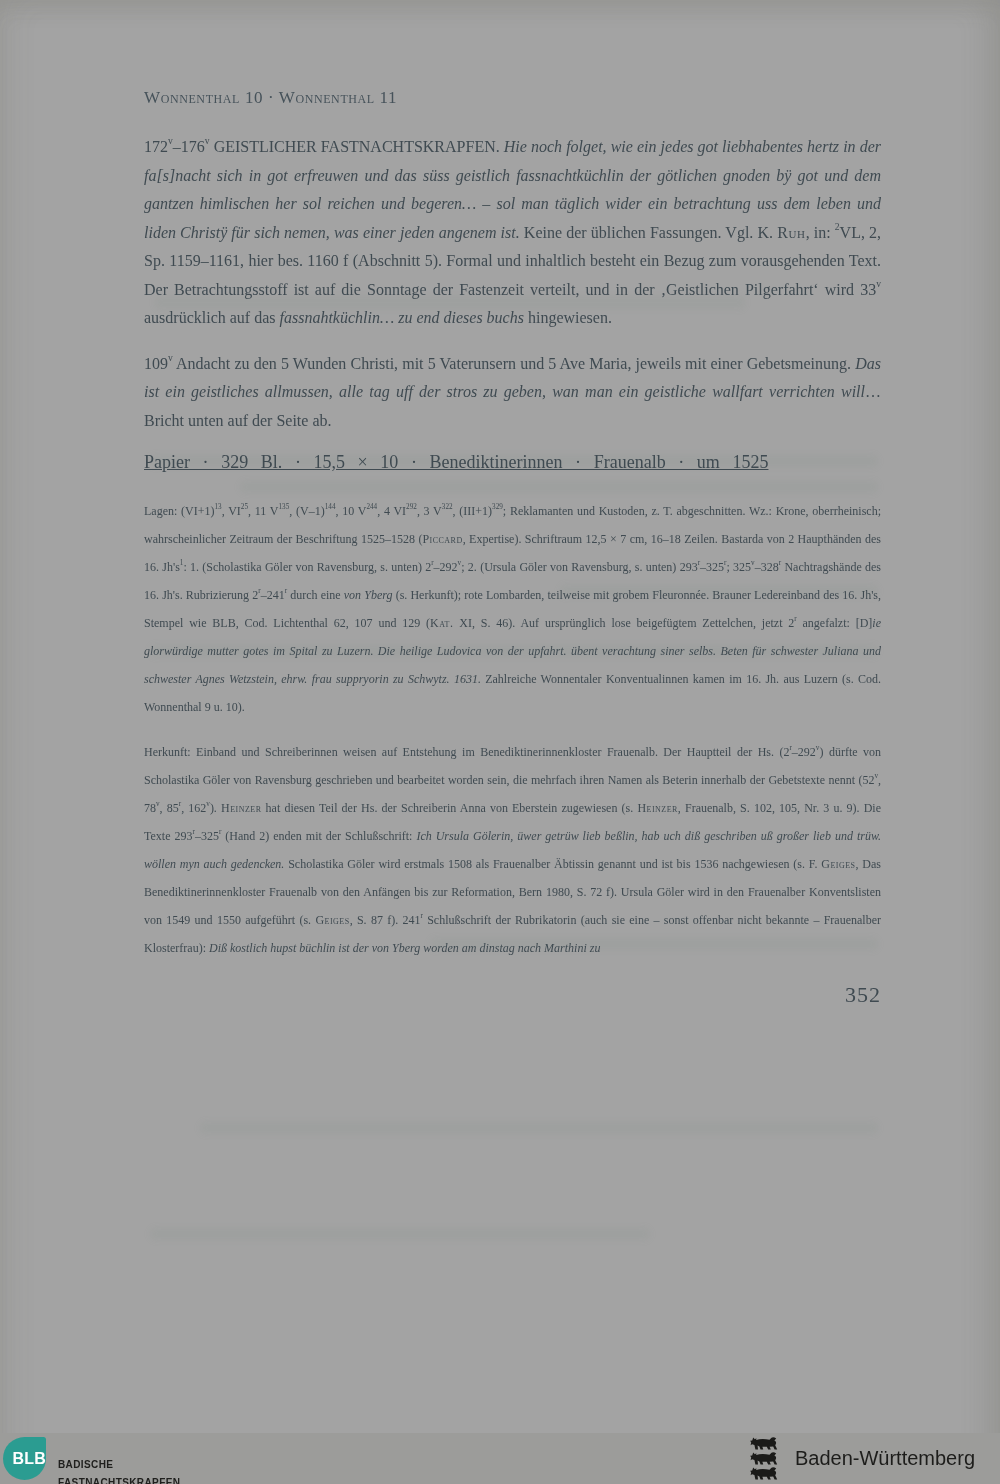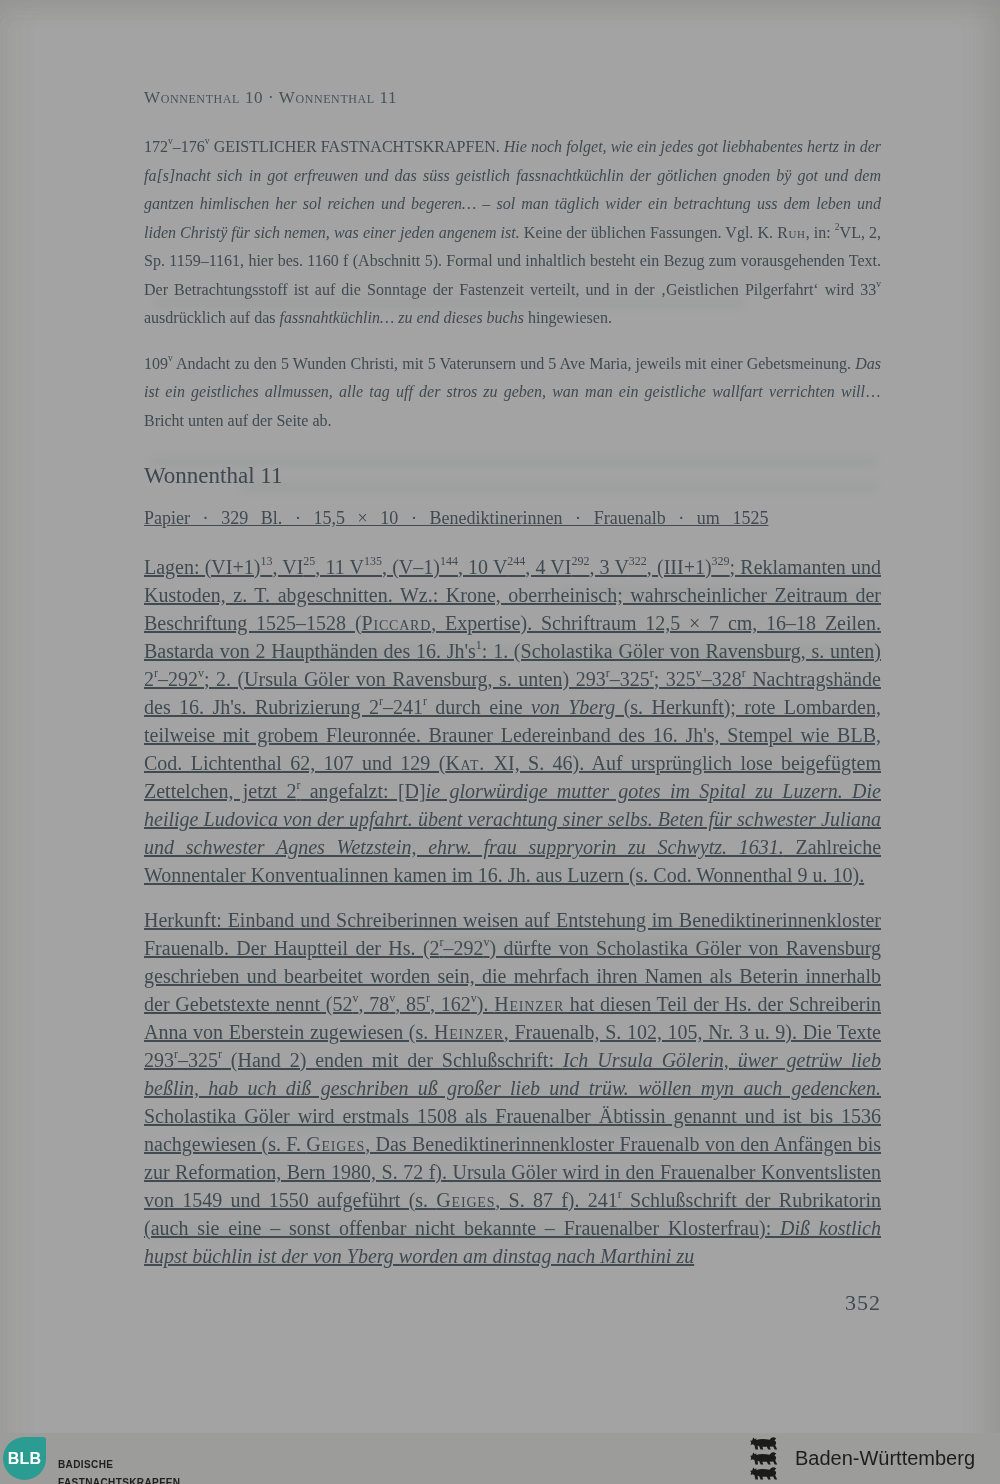--- a/index.html
+++ b/index.html
@@ -44,23 +44,22 @@
     width: 737px;
   }
 
   .body-par {
     font-size: 16px;
     line-height: 28.5px;
     text-align: justify;
     margin: 0 0 17px 0;
   }
   .body-par.small {
-    font-size: 20px;
+    font-size: 12px;
     line-height: 28px;
-    text-decoration: underline;
   }
 
   .entry-heading {
     font-size: 23px;
     font-weight: 400;
     margin: 26px 0 0 0;
     line-height: 30px;
     color: #3c474f;
   }
   .entry-subheading {
@@ -107,21 +106,21 @@
   .blb-logo {
     position: absolute;
     left: 3px;
     top: 4px;
     width: 43px;
     height: 43px;
     background: #2b9c91;
     border-radius: 50% 6% 50% 50%;
     display: flex;
     align-items: center;
-    justify-content: center;
+    justify-content: flex-end;
   }
   .blb-logo span {
     color: #ffffff;
     font-weight: bold;
     font-size: 16px;
     letter-spacing: 0.2px;
   }
   .library-name {
     position: absolute;
     left: 58px;
@@ -161,21 +160,20 @@
   <div class="bleed" style="top:1228px; left:150px; width:500px; height:12px;"></div>
 
   <header class="running-header">Wonnenthal 10 · Wonnenthal 11</header>
 
   <main class="text-block">
 
     <p class="body-par"><span>172</span><sup class="sp">v</sup><span>–176</span><sup class="sp">v</sup><span> GEISTLICHER FASTNACHTSKRAPFEN. </span><span class="it">Hie noch folget, wie ein jedes got liebhabentes hertz in der fa[s]nacht sich in got erfreuwen und das süss geistlich fassnachtküchlin der götlichen gnoden bÿ got und dem gantzen himlischen her sol reichen und begeren… – sol man täglich wider ein betrachtung uss dem leben und liden Christÿ für sich nemen, was einer jeden angenem ist.</span><span> Keine der üblichen Fassungen. Vgl. K. </span><span class="sc">Ruh</span><span>, in: </span><sup class="sp">2</sup><span>VL, 2, Sp. 1159–1161, hier bes. 1160 f (Abschnitt 5). Formal und inhaltlich besteht ein Bezug zum vorausgehenden Text. Der Betrachtungsstoff ist auf die Sonntage der Fastenzeit verteilt, und in der ‚Geistlichen Pilgerfahrt‘ wird 33</span><sup class="sp">v</sup><span> ausdrücklich auf das </span><span class="it">fassnahtküchlin… zu end dieses buchs</span><span> hingewiesen.</span></p>
 
     <p class="body-par"><span>109</span><sup class="sp">v</sup><span> Andacht zu den 5 Wunden Christi, mit 5 Vaterunsern und 5 Ave Maria, jeweils mit einer Gebetsmeinung. </span><span class="it">Das ist ein geistliches allmussen, alle tag uff der stros zu geben, wan man ein geistliche wallfart verrichten will</span><span>… Bricht unten auf der Seite ab.</span></p>
 
-    <h1 class="entry-heading">Wonnenthal 11</h1>
 
 
     <p class="meta-line">Papier · 329 Bl. · 15,5 × 10 · Benediktinerinnen · Frauenalb · um 1525</p>
 
     <p class="body-par small"><span>Lagen: (VI+1)</span><sup class="sp">13</sup><span>, VI</span><sup class="sp">25</sup><span>, 11 V</span><sup class="sp">135</sup><span>, (V–1)</span><sup class="sp">144</sup><span>, 10 V</span><sup class="sp">244</sup><span>, 4 VI</span><sup class="sp">292</sup><span>, 3 V</span><sup class="sp">322</sup><span>, (III+1)</span><sup class="sp">329</sup><span>; Reklamanten und Kustoden, z. T. abgeschnitten. Wz.: Krone, oberrheinisch; wahrscheinlicher Zeitraum der Beschriftung 1525–1528 (</span><span class="sc">Piccard</span><span>, Expertise). Schriftraum 12,5 × 7 cm, 16–18 Zeilen. Bastarda von 2 Haupthänden des 16. Jh's</span><sup class="sp">1</sup><span>: 1. (Scholastika Göler von Ravensburg, s. unten) 2</span><sup class="sp">r</sup><span>–292</span><sup class="sp">v</sup><span>; 2. (Ursula Göler von Ravensburg, s. unten) 293</span><sup class="sp">r</sup><span>–325</span><sup class="sp">r</sup><span>; 325</span><sup class="sp">v</sup><span>–328</span><sup class="sp">r</sup><span> Nachtragshände des 16. Jh's. Rubrizierung 2</span><sup class="sp">r</sup><span>–241</span><sup class="sp">r</sup><span> durch eine </span><span class="it">von Yberg</span><span> (s. Herkunft); rote Lombarden, teilweise mit grobem Fleuronnée. Brauner Ledereinband des 16. Jh's, Stempel wie BLB, Cod. Lichtenthal 62, 107 und 129 (</span><span class="sc">Kat.</span><span> XI, S. 46). Auf ursprünglich lose beigefügtem Zettelchen, jetzt 2</span><sup class="sp">r</sup><span> angefalzt: [D]</span><span class="it">ie glorwürdige mutter gotes im Spital zu Luzern. Die heilige Ludovica von der upfahrt. übent verachtung siner selbs. Beten für schwester Juliana und schwester Agnes Wetzstein, ehrw. frau suppryorin zu Schwytz. 1631.</span><span> Zahlreiche Wonnentaler Konventualinnen kamen im 16. Jh. aus Luzern (s. Cod. Wonnenthal 9 u. 10).</span></p>
 
     <p class="body-par small"><span>Herkunft: Einband und Schreiberinnen weisen auf Entstehung im Benediktinerinnenkloster Frauenalb. Der Hauptteil der Hs. (2</span><sup class="sp">r</sup><span>–292</span><sup class="sp">v</sup><span>) dürfte von Scholastika Göler von Ravensburg geschrieben und bearbeitet worden sein, die mehrfach ihren Namen als Beterin innerhalb der Gebetstexte nennt (52</span><sup class="sp">v</sup><span>, 78</span><sup class="sp">v</sup><span>, 85</span><sup class="sp">r</sup><span>, 162</span><sup class="sp">v</sup><span>). </span><span class="sc">Heinzer</span><span> hat diesen Teil der Hs. der Schreiberin Anna von Eberstein zugewiesen (s. </span><span class="sc">Heinzer</span><span>, Frauenalb, S. 102, 105, Nr. 3 u. 9). Die Texte 293</span><sup class="sp">r</sup><span>–325</span><sup class="sp">r</sup><span> (Hand 2) enden mit der Schlußschrift: </span><span class="it">Ich Ursula Gölerin, üwer getrüw lieb beßlin, hab uch diß geschriben uß großer lieb und trüw. wöllen myn auch gedencken.</span><span> Scholastika Göler wird erstmals 1508 als Frauenalber Äbtissin genannt und ist bis 1536 nachgewiesen (s. F. </span><span class="sc">Geiges</span><span>, Das Benediktinerinnenkloster Frauenalb von den Anfängen bis zur Reformation, Bern 1980, S. 72 f). Ursula Göler wird in den Frauenalber Konventslisten von 1549 und 1550 aufgeführt (s. </span><span class="sc">Geiges</span><span>, S. 87 f). 241</span><sup class="sp">r</sup><span> Schlußschrift der Rubrikatorin (auch sie eine – sonst offenbar nicht bekannte – Frauenalber Klosterfrau): </span><span class="it">Diß kostlich hupst büchlin ist der von Yberg worden am dinstag nach Marthini zu</span></p>
 
     <div class="page-number">352</div>
   </main>

